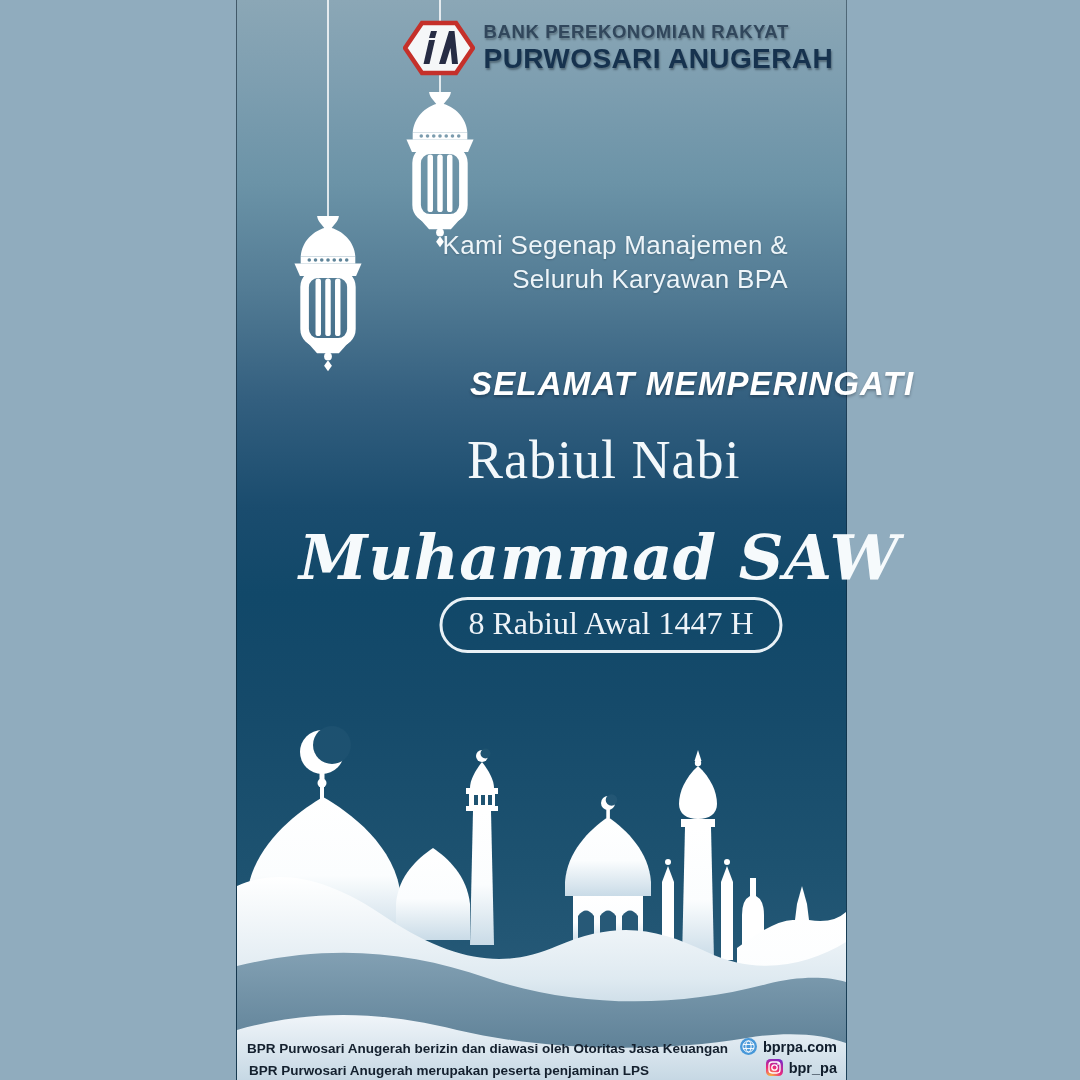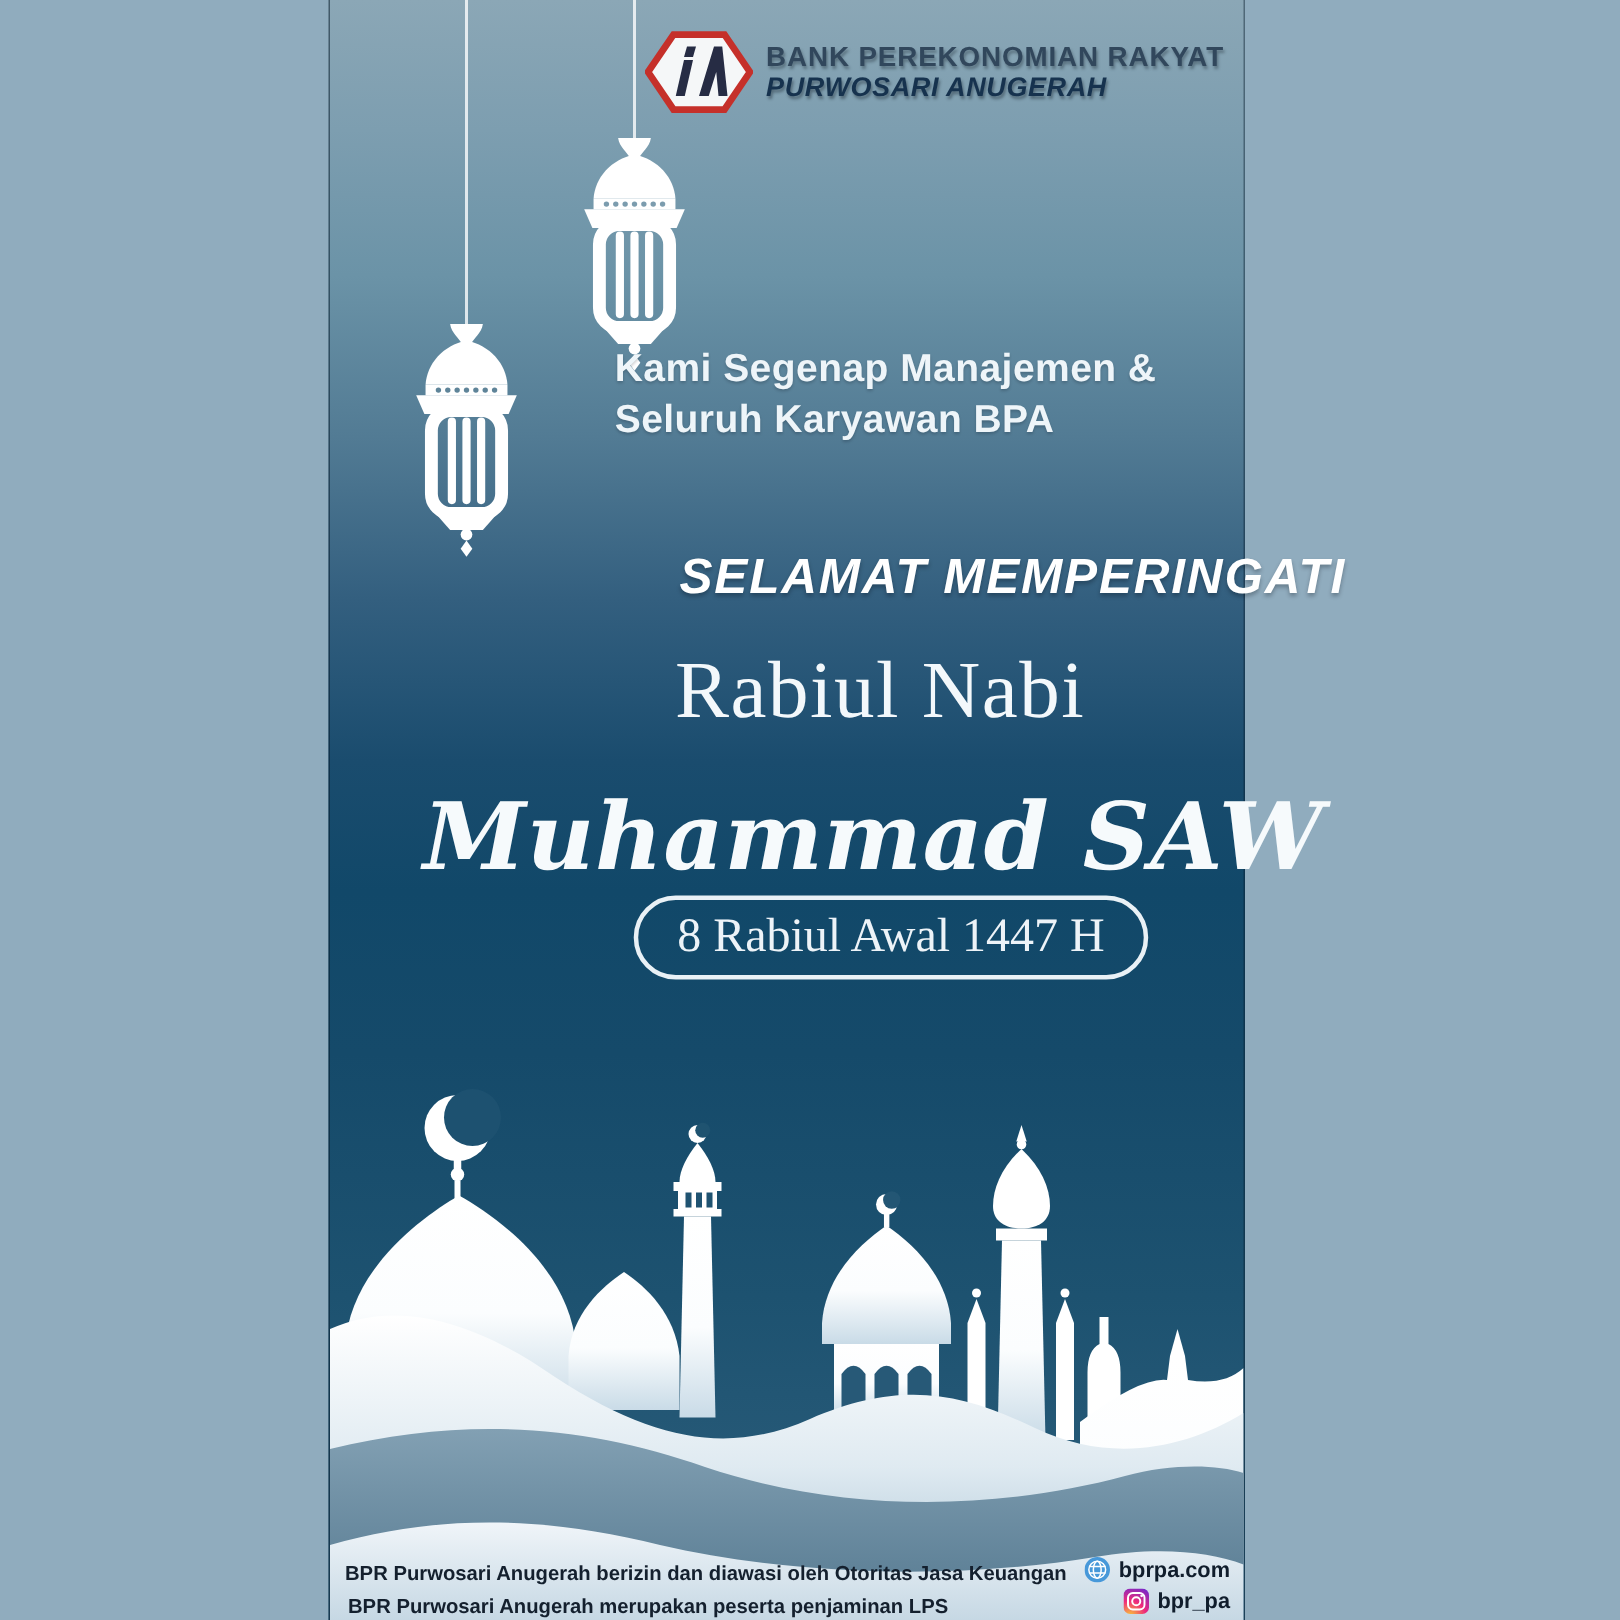--- a/index.html
+++ b/index.html
@@ -1,38 +1,38 @@
 <!DOCTYPE html>
 <html><head>
 <meta charset="utf-8">
 <style>
   html,body{margin:0;padding:0;background:#6f8ea1;}
   .canvas{position:relative;width:1080px;height:1080px;background:#90acbe;overflow:hidden;
           font-family:"Liberation Sans",sans-serif;}
-  .poster{position:absolute;left:219px;top:0;width:609px;height:1080px;
+  .poster{position:absolute;left:236px;top:0;width:609px;height:1080px;
           background:linear-gradient(180deg,
             #8ba7b6 0%,#7d9eb0 8%,#6b93a7 17%,#527b94 27%,#335f7f 37%,
             #1a4c6e 47%,#114869 55%,#154a6a 65%,#1d5270 80%,#275a78 92%,#2c5f7d 100%);
           border-left:1px solid rgba(8,28,44,.55);border-right:1px solid rgba(8,28,44,.45);}
   .string{position:absolute;top:0;width:2px;background:rgba(255,255,255,.78);}
   #string-1{left:90px;height:218px;}
   #string-2{left:202px;height:93px;}
   .lantern{position:absolute;}
   #lantern-1{left:52px;top:216px;--dotc:#5e8499;}
   #lantern-2{left:164px;top:92px;--dotc:#7b9cae;}
 
   .logo-row{position:absolute;top:20px;right:13px;display:flex;align-items:center;gap:9px;}
   .logo-text{display:flex;flex-direction:column;line-height:1.12;}
   .logo-line1{font-size:18.5px;letter-spacing:.6px;color:#31475c;font-weight:600;
               text-shadow:1px 2px 2px rgba(15,25,35,.35);white-space:nowrap;}
-  .logo-line2{font-size:18px;letter-spacing:.4px;color:#16324e;font-weight:bold;
-              text-shadow:1px 2px 2px rgba(15,25,35,.4);white-space:nowrap;font-style:italic;}
-
-  .intro{position:absolute;top:229px;right:58px;color:#eef5f9;
-         font-size:26px;line-height:33.5px;font-weight:700;letter-spacing:.3px;
+  .logo-line2{font-size:28px;letter-spacing:.4px;color:#16324e;font-weight:bold;
+              text-shadow:1px 2px 2px rgba(15,25,35,.4);white-space:nowrap;}
+
+  .intro{position:absolute;top:229px;right:58px;text-align:right;color:#eef5f9;
+         font-size:26px;line-height:33.5px;font-weight:400;letter-spacing:.3px;
          text-shadow:0 1px 2px rgba(0,10,20,.2);}
   .kicker{position:absolute;top:365px;left:233px;font-size:33px;font-weight:bold;font-style:italic;
           letter-spacing:1.2px;color:#ffffff;white-space:nowrap;text-shadow:0 2px 3px rgba(0,10,20,.3);}
   .title1{position:absolute;top:429px;left:230px;font-family:"Liberation Serif",serif;
           font-size:54px;color:#f3f8fb;white-space:nowrap;letter-spacing:1px;}
   .title2{position:absolute;top:477px;left:62px;font-family:"DejaVu Serif",serif;
           font-style:italic;font-weight:bold;font-size:62px;color:#f6fafc;white-space:nowrap;
           letter-spacing:.5px;margin-top:44px;}
   .badge{position:absolute;top:597px;left:374px;transform:translateX(-50%);
          border:3px solid #e9f1f6;border-radius:32px;padding:5px 26px 8px 26px;

